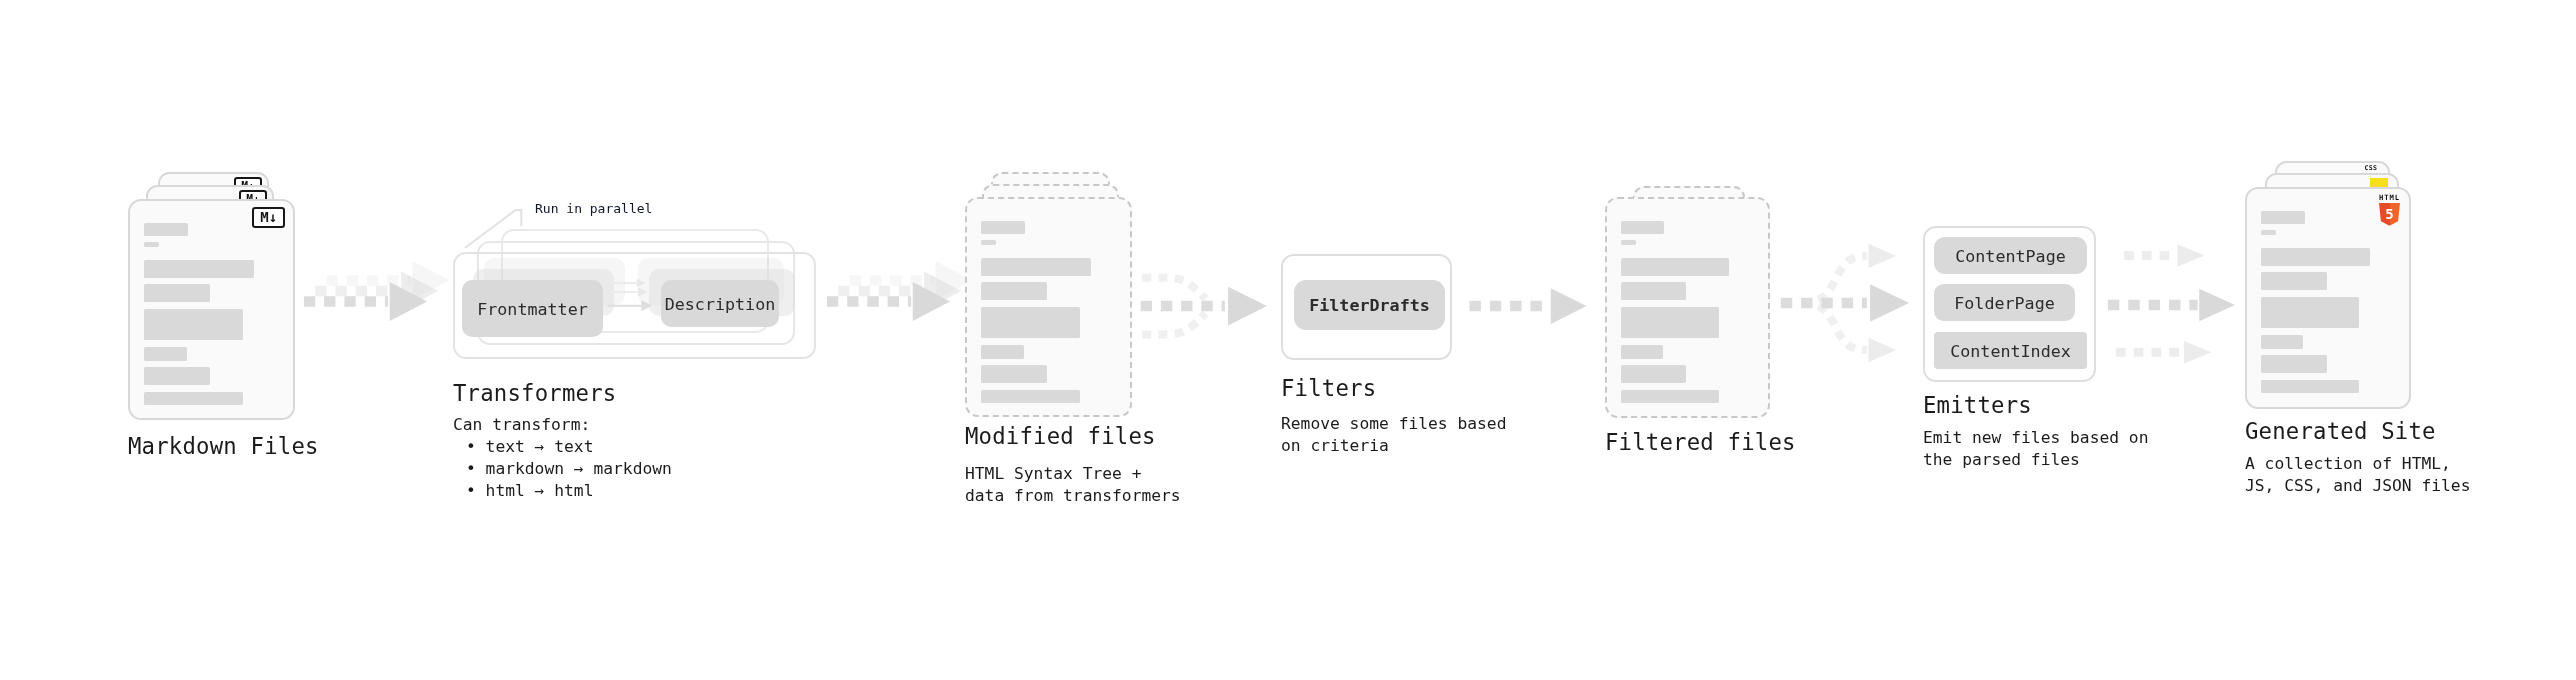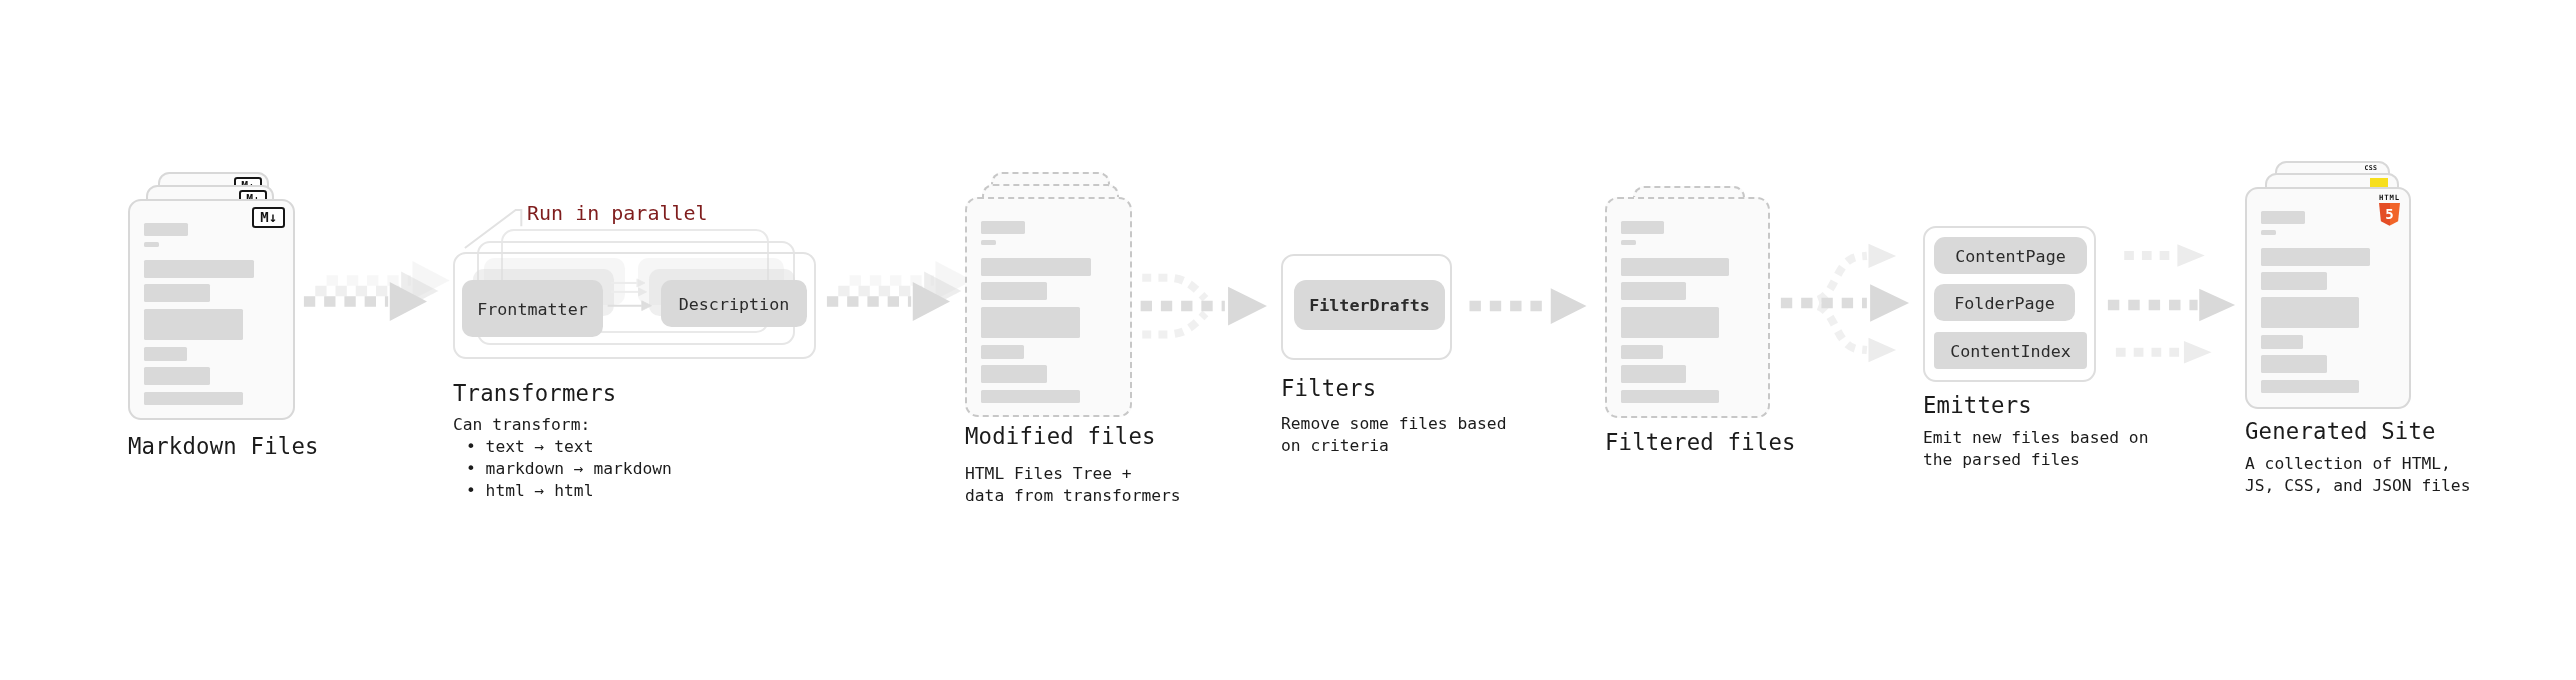--- a/index.html
+++ b/index.html
@@ -24,21 +24,21 @@
   .b8{width:72%;height:13px;margin-top:7.3px;}
   
   .obox{position:absolute;border:2px solid #e3e3e3;border-radius:13px;box-sizing:border-box;background:transparent;}
   
   .pill{position:absolute;background:#d9d9d9;border-radius:10.6px;display:flex;align-items:center;justify-content:center;
         font-size:16.7px;color:#2b2b2b;white-space:nowrap;}
   .ghost{position:absolute;background:#dcdcdc;border-radius:10.6px;}
   
   .title{position:absolute;font-size:22.3px;letter-spacing:0.2px;white-space:nowrap;}
   .caption{position:absolute;font-size:16.3px;line-height:22px;white-space:pre-line;}
-  .annotation{position:absolute;font-size:20px;color:#7f1d1d;white-space:nowrap;}
+  .annotation{position:absolute;font-size:13px;color:#0f172a;white-space:nowrap;margin-left:8px;}
   .bullets{position:absolute;font-size:16.3px;line-height:22px;}
   
   .mdbadge{position:absolute;background:#ffffff;border:2.4px solid #161616;border-radius:3.3px;
            display:flex;align-items:center;justify-content:center;font-weight:bold;color:#161616;box-sizing:border-box;}
   .mdbadge.front{width:32.5px;height:21px;font-size:14px;right:8.1px;top:5.7px;}
   .mdbadge.back{width:28px;height:18px;font-size:11.4px;border-width:2px;right:4.9px;top:3.3px;}
   
   .cssbadge{position:absolute;right:10.6px;top:2.4px;font-size:6.5px;font-weight:bold;line-height:6.5px;color:#111;
             border-bottom:2.4px solid #2965f1;padding-bottom:14px;letter-spacing:0.4px;}
   .jsbadge{position:absolute;right:9px;top:3.3px;width:18px;height:13px;background:#f7df1e;}
@@ -115,21 +115,21 @@
           <polygon points="40,18 40,28 50,23"></polygon>
       </g>
       <g stroke="#dedede" fill="#dedede">
         <line x1="2" y1="40" x2="44" y2="40" stroke-width="2.5"></line>
           <polygon points="44,34 44,46 56,40"></polygon>
       </g>
     </svg>
 
     <div class="ghost" style="left:638px;top:258px;width:146px;height:47px;opacity:.25;"></div>
     <div class="ghost" style="left:649px;top:269px;width:146px;height:47px;opacity:.45;"></div>
-    <div class="pill" style="left:661px;top:280px;width:146px;height:47px;text-align:right;">Description</div>
+    <div class="pill" style="left:661px;top:280px;width:118px;height:47px;text-align:right;">Description</div>
 
     <div class="title" style="left:453px;top:380px;">Transformers</div>
     <div class="caption" style="left:453px;top:414px;">Can transform:</div>
     <div class="bullets" style="left:466px;top:436px;">
       <div>• text → text</div>
       <div>• markdown → markdown</div>
       <div>• html → html</div>
     </div>
   </div>
 
@@ -157,21 +157,21 @@
         <div class="bar b2"></div>
         <div class="bar b3"></div>
         <div class="bar b4"></div>
         <div class="bar b5"></div>
         <div class="bar b6"></div>
         <div class="bar b7"></div>
         <div class="bar b8"></div>
       </div>
     </div>
     <div class="title" style="left:965px;top:423px;">Modified files</div>
-    <div class="caption" style="left:965px;top:463px;">HTML Files Tree +
+    <div class="caption" style="left:965px;top:463px;">HTML Syntax Tree +
 data from transformers</div>
   </div>
 
   <svg class="arrow" style="left:1134px;top:264px;" width="142" height="85" viewBox="0 0 175 105">
     <path d="M10 17 H40 C62 17 72 26 88 43" fill="none" stroke="#e2e2e2" stroke-width="10" stroke-dasharray="11 9" opacity="0.5"></path>
     <path d="M10 87 H40 C62 87 72 78 88 61" fill="none" stroke="#e2e2e2" stroke-width="10" stroke-dasharray="11 9" opacity="0.5"></path>
     <line x1="8" y1="52" x2="112" y2="52" stroke="#dcdcdc" stroke-width="13" stroke-dasharray="14 11"></line>
     <polygon points="116,28 116,76 164,52" fill="#d9d9d9"></polygon>
   </svg>
 

